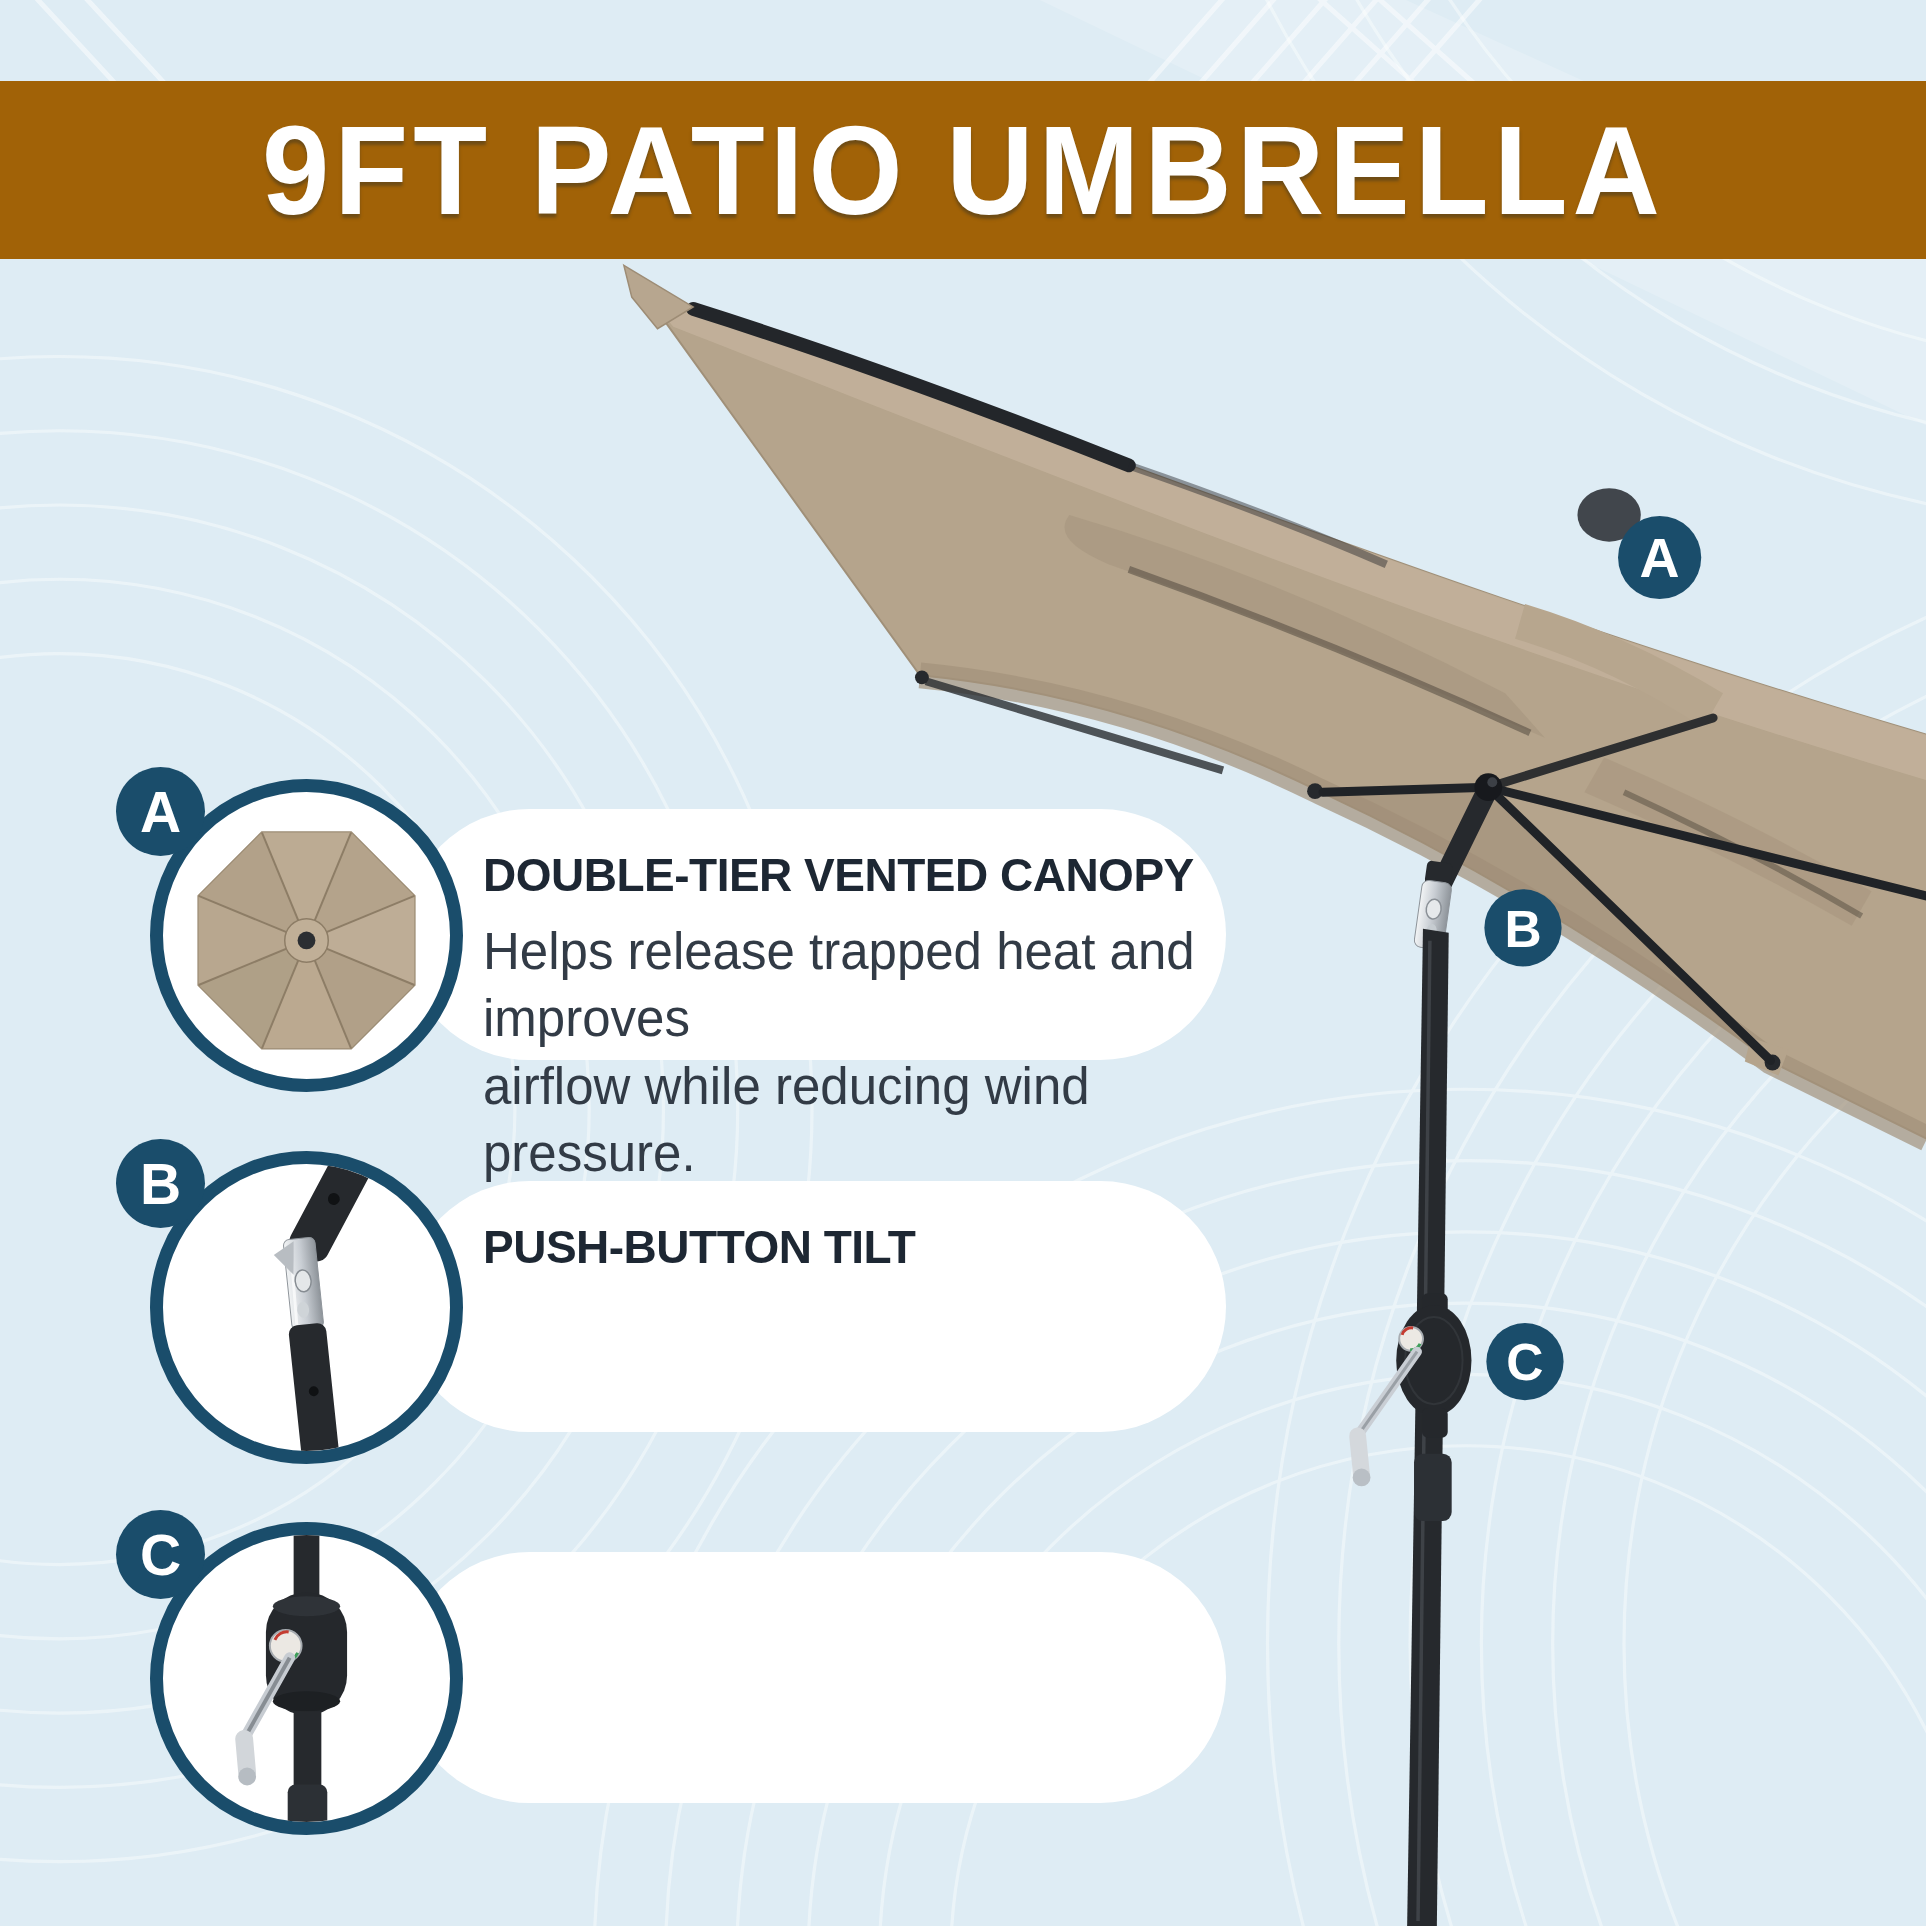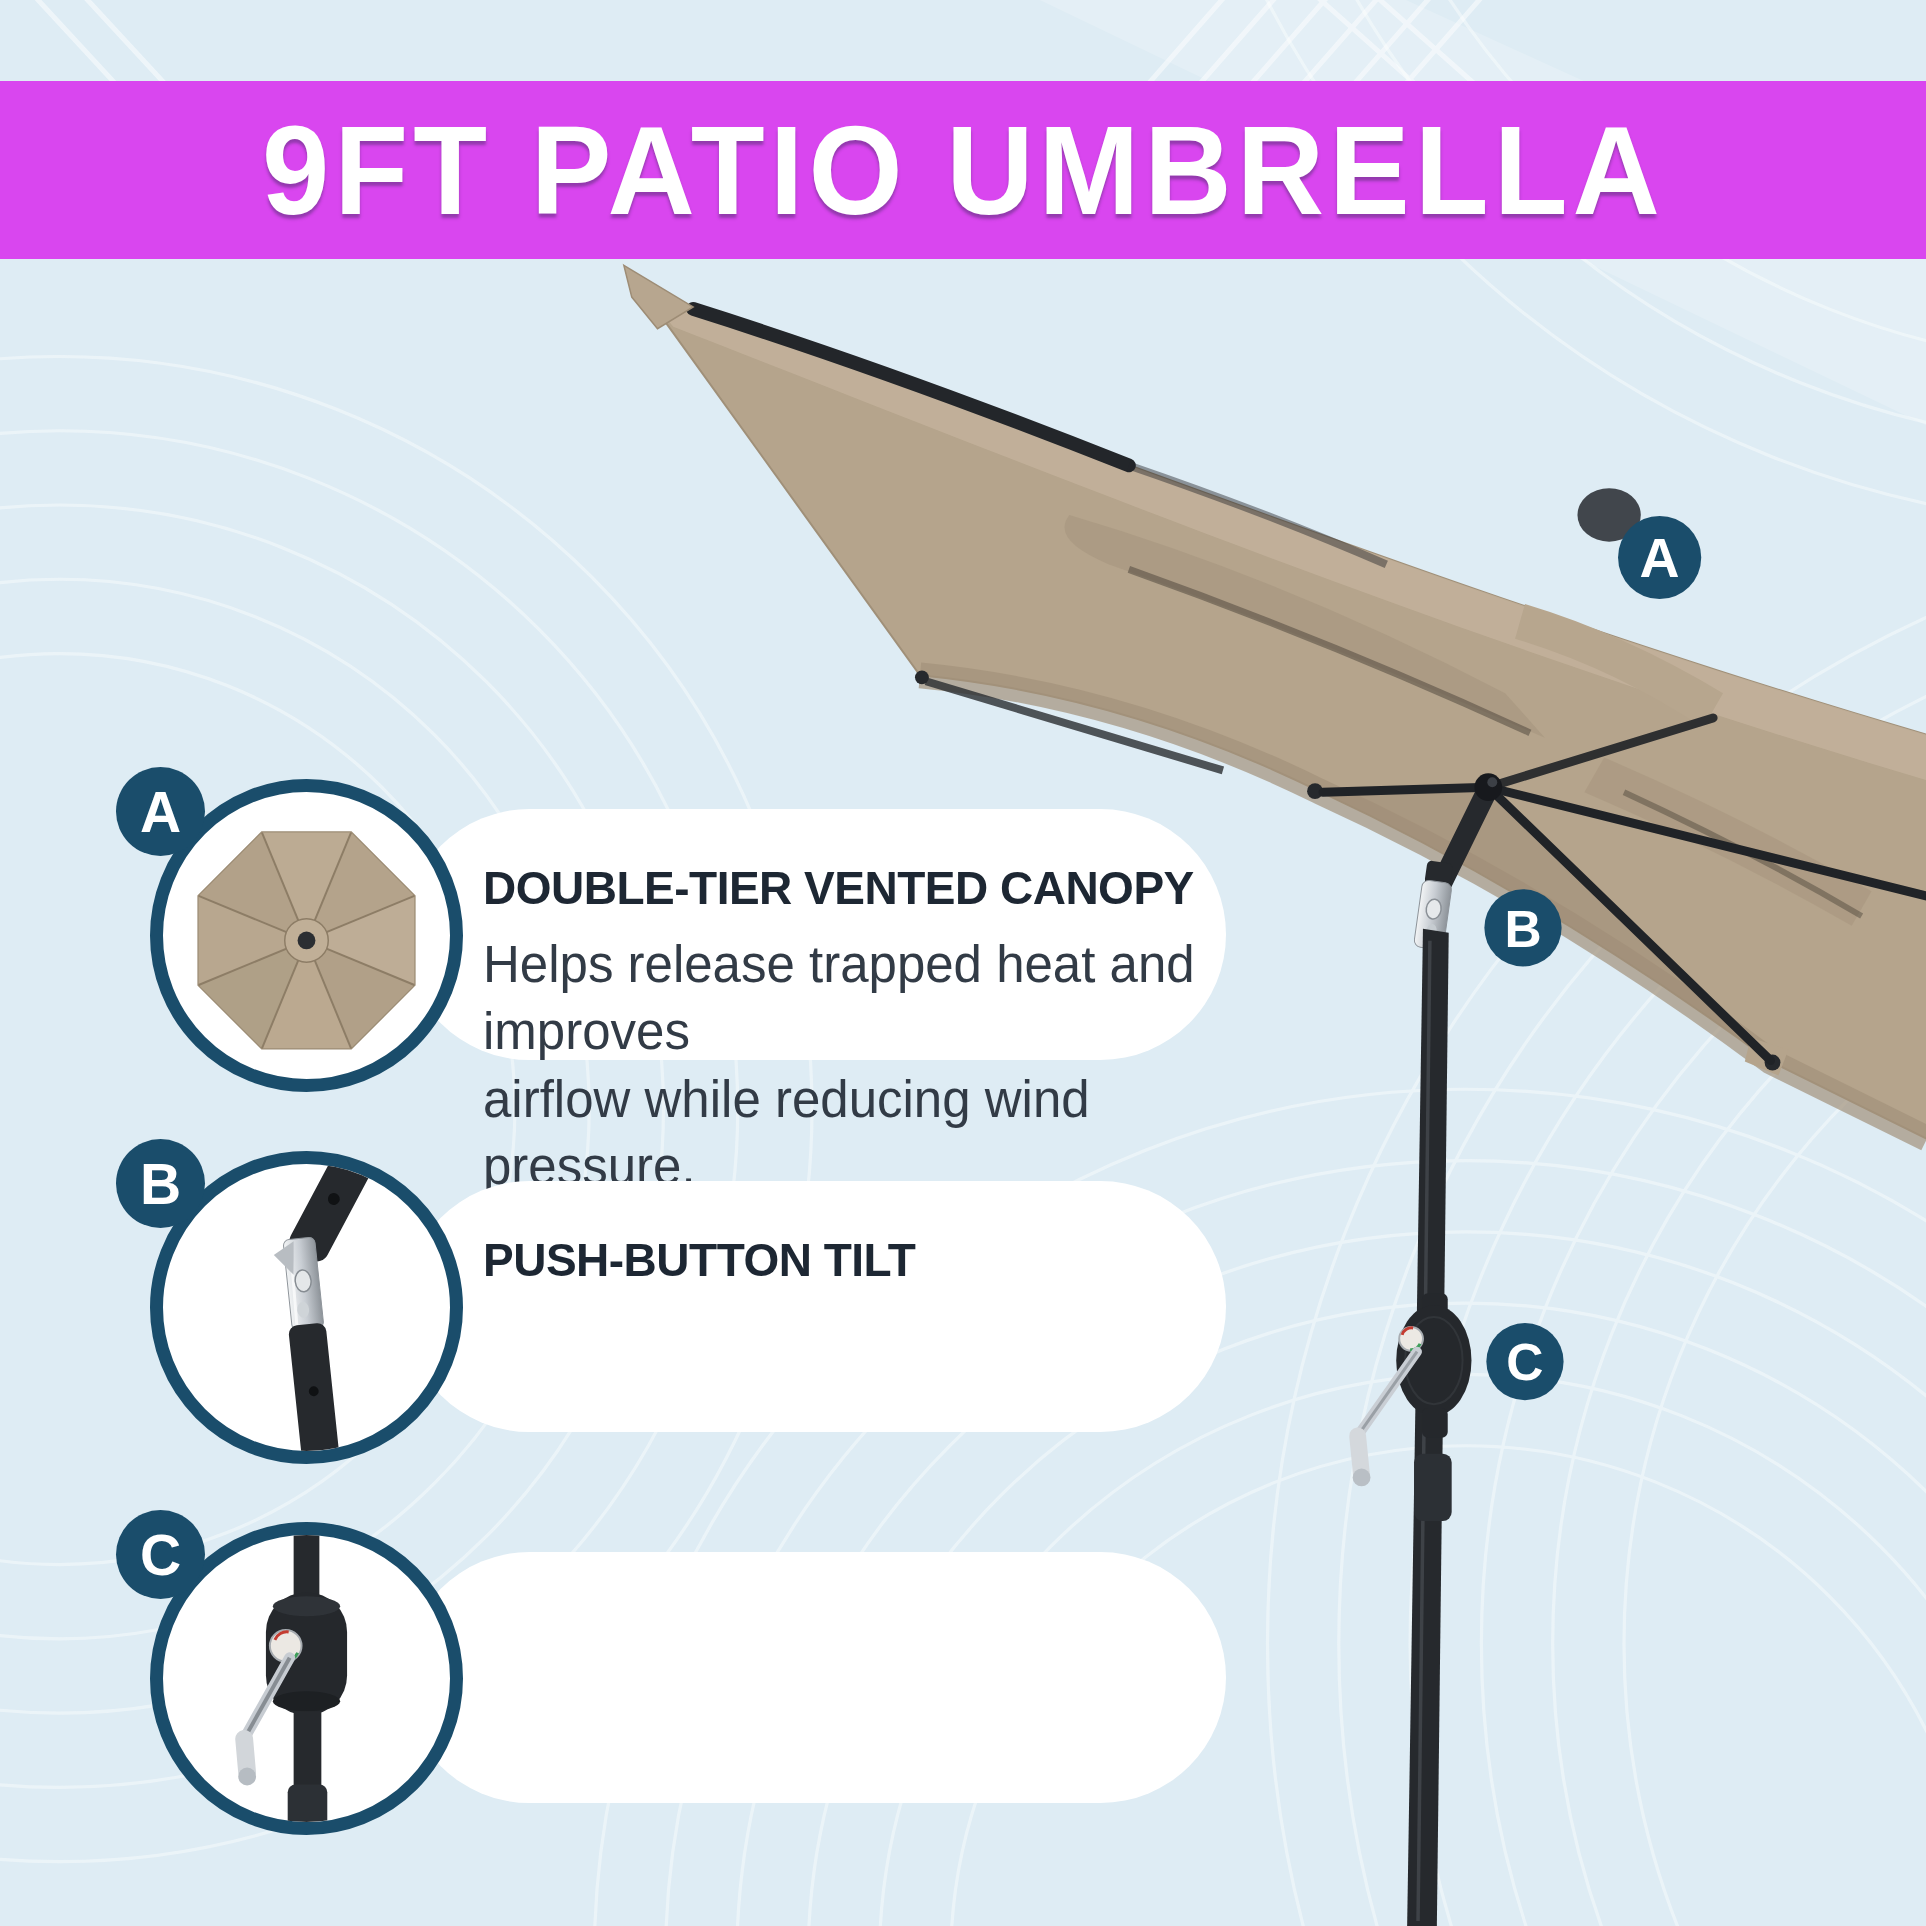--- a/index.html
+++ b/index.html
@@ -1,32 +1,32 @@
 <!DOCTYPE html>
 <html><head>
 <meta charset="utf-8">
 <style>
   html,body{margin:0;padding:0;background:#c9d8e0;}
   .page{position:relative;width:1927px;height:1927px;background:#deecf4;overflow:hidden;
         font-family:"Liberation Sans",sans-serif;}
   .bg-svg{position:absolute;left:0;top:0;z-index:0;}
-  .banner{position:absolute;left:0;top:81px;width:100%;height:178px;background:#d946ef;
+  .banner{position:absolute;left:0;top:81px;width:100%;height:178px;background:#a16207;
           display:flex;align-items:center;justify-content:center;z-index:2;}
   .banner h1{margin:0;color:#ffffff;font-size:121px;font-weight:700;letter-spacing:5px;
              transform:scaleY(1.05);text-shadow:0 4px 3px rgba(15,35,48,.35);white-space:nowrap;}
   .feature{position:absolute;left:0;width:1307px;height:376px;z-index:3;}
   .pill{position:absolute;left:404px;top:62px;width:822px;height:251px;background:#ffffff;
         border-radius:126px;}
   .photo{position:absolute;left:150px;top:32px;width:287px;height:287px;border-radius:50%;
          border:13px solid #1a4d6b;background:#ffffff;overflow:hidden;}
   .photo svg{display:block;}
   .badge{position:absolute;left:116px;top:20px;width:89px;height:89px;border-radius:50%;
          background:#1a4d6b;color:#ffffff;font-weight:700;font-size:57px;
          display:flex;align-items:center;justify-content:center;}
-  .ftext{position:absolute;left:483px;top:114px;width:717px;}
+  .ftext{position:absolute;left:483px;top:101px;width:717px;}
   .ftext h2{margin:0 0 16px 0;font-size:46px;letter-spacing:-0.5px;color:#1d2733;font-weight:700;}
   .ftext p{margin:0;font-size:51px;line-height:1.32;color:#323b46;white-space:pre-line;}
 </style>
 </head>
 <body>
 
 <div class="page">
 
   <svg class="bg-svg" width="1927" height="1927" viewBox="0 0 1946 1946">
     <defs>

